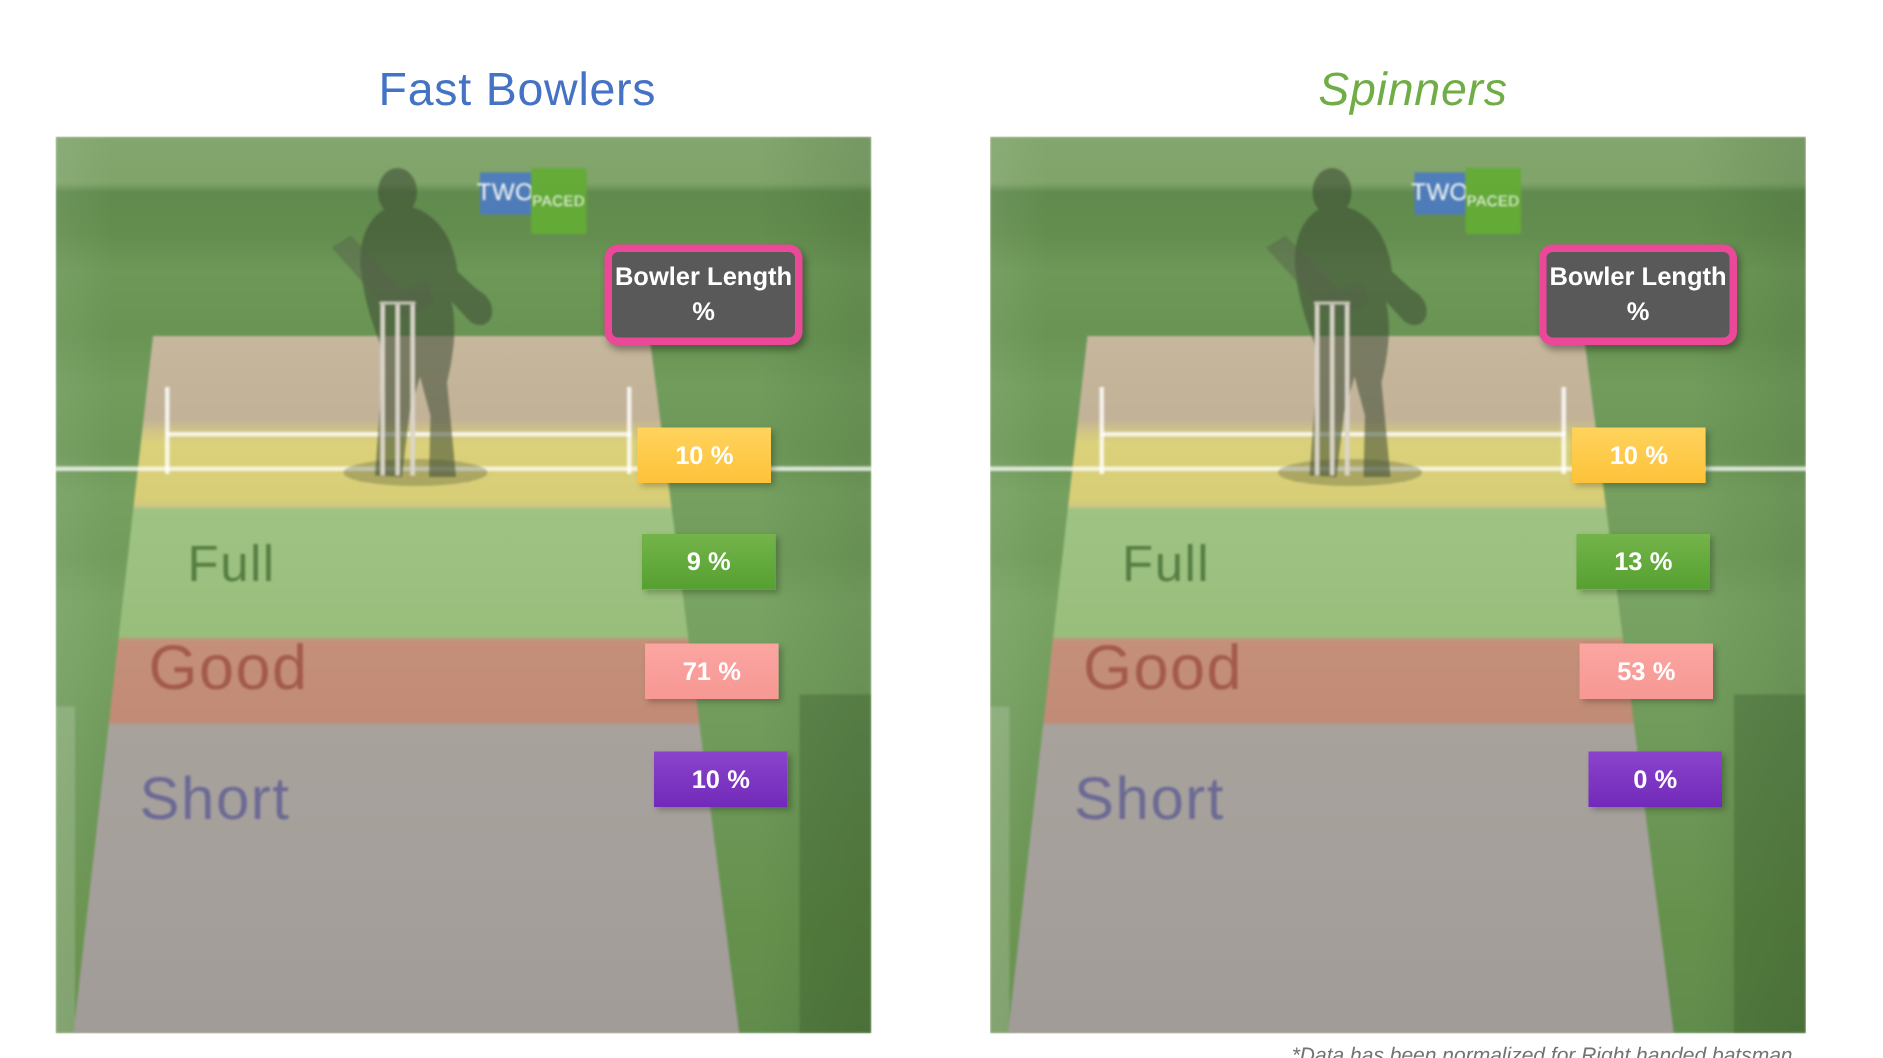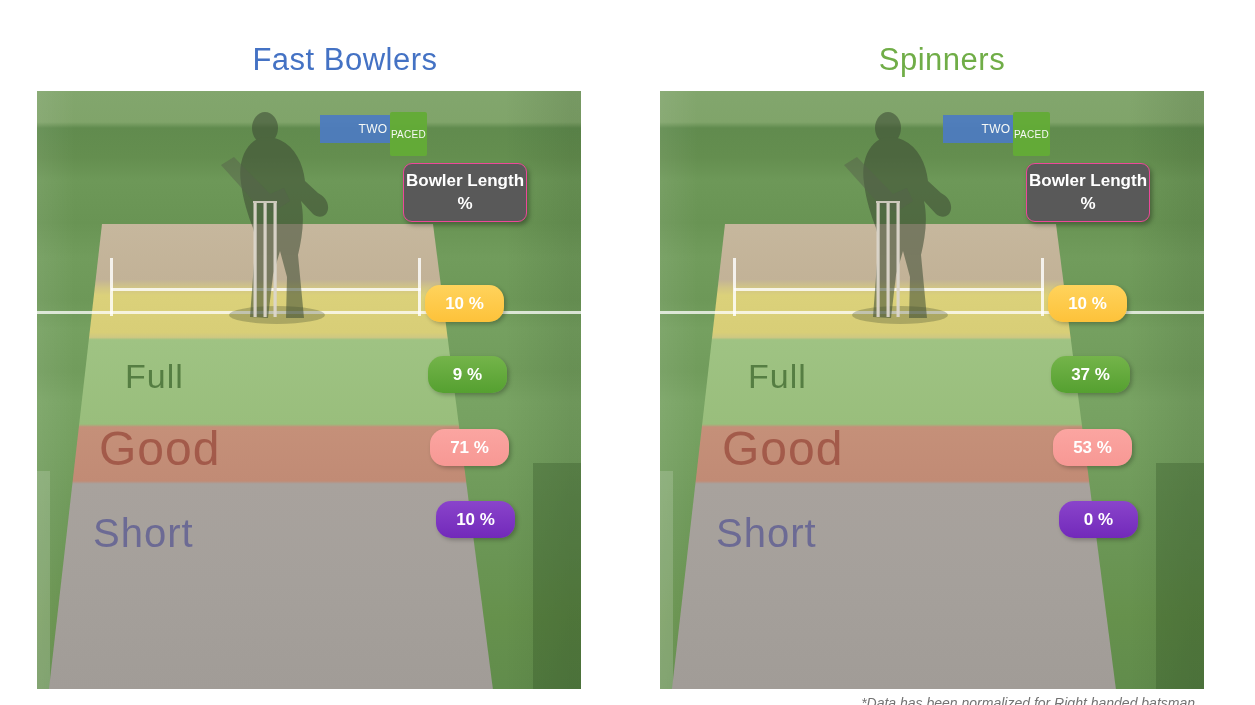--- a/index.html
+++ b/index.html
@@ -1,21 +1,21 @@
 <!DOCTYPE html>
 <html><head>
 <meta charset="utf-8">
 <style>
   html,body{margin:0;padding:0;background:#ffffff;}
   body{font-family:"Liberation Sans", sans-serif; -webkit-font-smoothing:antialiased;}
   #slide{position:relative;width:1255px;height:705px;background:#fff;overflow:hidden;margin-top:24px;}
 
   .panel-title{position:absolute;top:18px;width:544px;text-align:center;font-size:31px;letter-spacing:.5px;}
   #title-fast{left:37px;color:#4472C4;transform:translateX(36px);}
-  #title-spin{left:660px;color:#70AD47;transform:translateX(10px);}
+  #title-spin{left:660px;color:#70AD47;transform:translateX(10px);font-style:italic;}
 
   .panel{position:absolute;top:67px;width:544px;height:598px;overflow:hidden;}
   #panel-fast{left:37px;}
   #panel-spin{left:660px;}
 
   
   .photo{position:absolute;inset:0;filter:blur(.6px) saturate(.92);}
   .grass{position:absolute;inset:0;background:
     linear-gradient(90deg, rgba(255,255,255,.07) 0%, rgba(255,255,255,0) 7%, rgba(0,0,0,0) 86%, rgba(16,36,8,.10) 98%),
     linear-gradient(180deg,
@@ -41,35 +41,35 @@
 
   .line-full{position:absolute;left:0;right:0;top:220px;height:3px;background:rgba(255,255,255,.75);}
   .crease-pop{position:absolute;left:74px;width:310px;top:197px;height:3px;background:rgba(255,255,255,.8);}
   .crease-ret{position:absolute;top:167px;width:3px;height:58px;background:rgba(255,255,255,.82);}
   .crease-ret.l{left:73px;} .crease-ret.r{left:381px;}
 
   .scene-svg{position:absolute;inset:0;}
 
   .zl{position:absolute;font-weight:400;}
   .zl-full{left:88px;top:266px;font-size:34px;color:rgba(40,86,26,.62);letter-spacing:1px;text-align:center;}
-  .zl-good{left:62px;top:330px;font-size:48px;color:rgba(148,58,44,.62);letter-spacing:1px;}
+  .zl-good{left:62px;top:330px;font-size:42px;color:rgba(148,58,44,.62);letter-spacing:1px;}
   .zl-short{left:56px;top:420px;font-size:40px;color:rgba(66,68,148,.58);letter-spacing:1px;}
 
   .logo{position:absolute;left:283px;top:21px;display:flex;align-items:flex-start;opacity:.95;}
-  .logo-two{margin-top:3px;width:34px;height:28px;background:#4a7cc6;color:#fff;font-size:12px;
-    display:flex;align-items:center;justify-content:center;letter-spacing:.3px;padding-left:36px;}
+  .logo-two{margin-top:3px;width:34px;height:28px;background:#4a7cc6;color:#fff;font-size:16px;
+    display:flex;align-items:center;justify-content:center;letter-spacing:.3px;}
   .logo-paced{width:37px;height:44px;background:#5fae2e;color:#fff;font-size:10px;
     display:flex;align-items:center;justify-content:center;letter-spacing:.3px;border-radius:2px;}
 
   
   .legend-box{position:absolute;left:366px;top:72px;width:122px;height:57px;background:#595959;
-    border:1px solid #ec4899;border-radius:9px;color:#fff;font-weight:700;font-size:17px;line-height:1.32;
+    border:5px solid #ec4899;border-radius:9px;color:#fff;font-weight:700;font-size:17px;line-height:1.32;
     display:flex;align-items:center;justify-content:center;text-align:center;
     box-shadow:2px 3px 5px rgba(0,0,0,.35);}
-  .badge{position:absolute;width:79px;height:37px;border-radius:15px;color:#fff;font-weight:700;font-size:17px;
+  .badge{position:absolute;width:89px;height:37px;border-radius:0;color:#fff;font-weight:700;font-size:17px;
     display:flex;align-items:center;justify-content:center;box-shadow:2px 2px 4px rgba(0,0,0,.25);}
   .badge.yellow{left:388px;top:194px;background:linear-gradient(180deg,#ffd35c,#fdc23a);}
   .badge.green{left:391px;top:265px;background:linear-gradient(180deg,#74b44a,#55a030);}
   .badge.pink{left:393px;top:338px;background:linear-gradient(180deg,#fba5a1,#f79894);text-align:center;}
   .badge.purple{left:399px;top:410px;background:linear-gradient(180deg,#8a44cb,#7229ba);}
 
   .footnote{position:absolute;right:60px;top:671px;font-style:italic;font-size:14px;color:#737373;}
 </style>
 </head>
 <body>
@@ -145,19 +145,19 @@
       <div class="zl zl-full">Full</div>
       <div class="zl zl-good">Good</div>
       <div class="zl zl-short">Short</div>
       <div class="logo">
         <div class="logo-two">TWO</div>
         <div class="logo-paced">PACED</div>
       </div>
     </div>
     <div class="legend-box">Bowler Length %</div>
     <div class="badge yellow">10 %</div>
-    <div class="badge green">37 %</div>
+    <div class="badge green">13 %</div>
     <div class="badge pink">53 %</div>
     <div class="badge purple">0 %</div>
   </div>
 
   <div class="footnote">*Data has been normalized for Right handed batsman</div>
 </div>
 
 </body></html>

